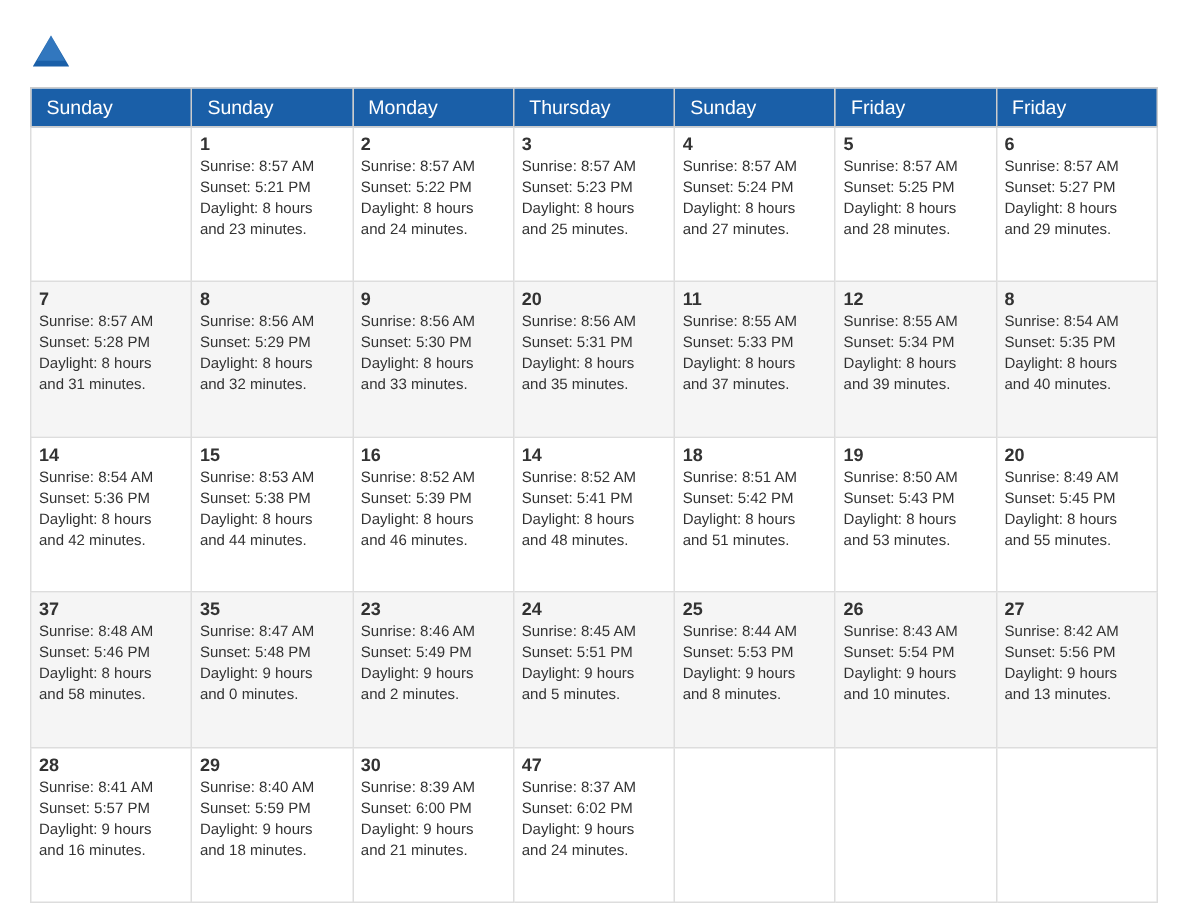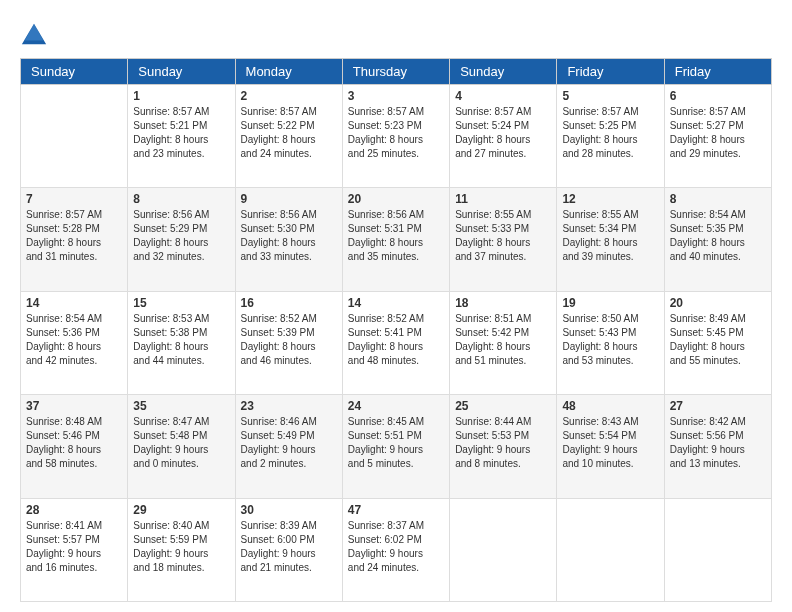--- a/index.html
+++ b/index.html
@@ -244,21 +244,21 @@
           </td>
           <td>
             <span class="day-number">24</span>
             <div class="day-detail">Sunrise: 8:45 AM<br>Sunset: 5:51 PM<br>Daylight: 9 hours<br>and 5 minutes.</div>
           </td>
           <td>
             <span class="day-number">25</span>
             <div class="day-detail">Sunrise: 8:44 AM<br>Sunset: 5:53 PM<br>Daylight: 9 hours<br>and 8 minutes.</div>
           </td>
           <td>
-            <span class="day-number">48</span>
+            <span class="day-number">26</span>
             <div class="day-detail">Sunrise: 8:43 AM<br>Sunset: 5:54 PM<br>Daylight: 9 hours<br>and 10 minutes.</div>
           </td>
           <td>
             <span class="day-number">27</span>
             <div class="day-detail">Sunrise: 8:42 AM<br>Sunset: 5:56 PM<br>Daylight: 9 hours<br>and 13 minutes.</div>
           </td>
         </tr>
         <tr class="week-row row-even">
           <td>
             <span class="day-number">28</span>

